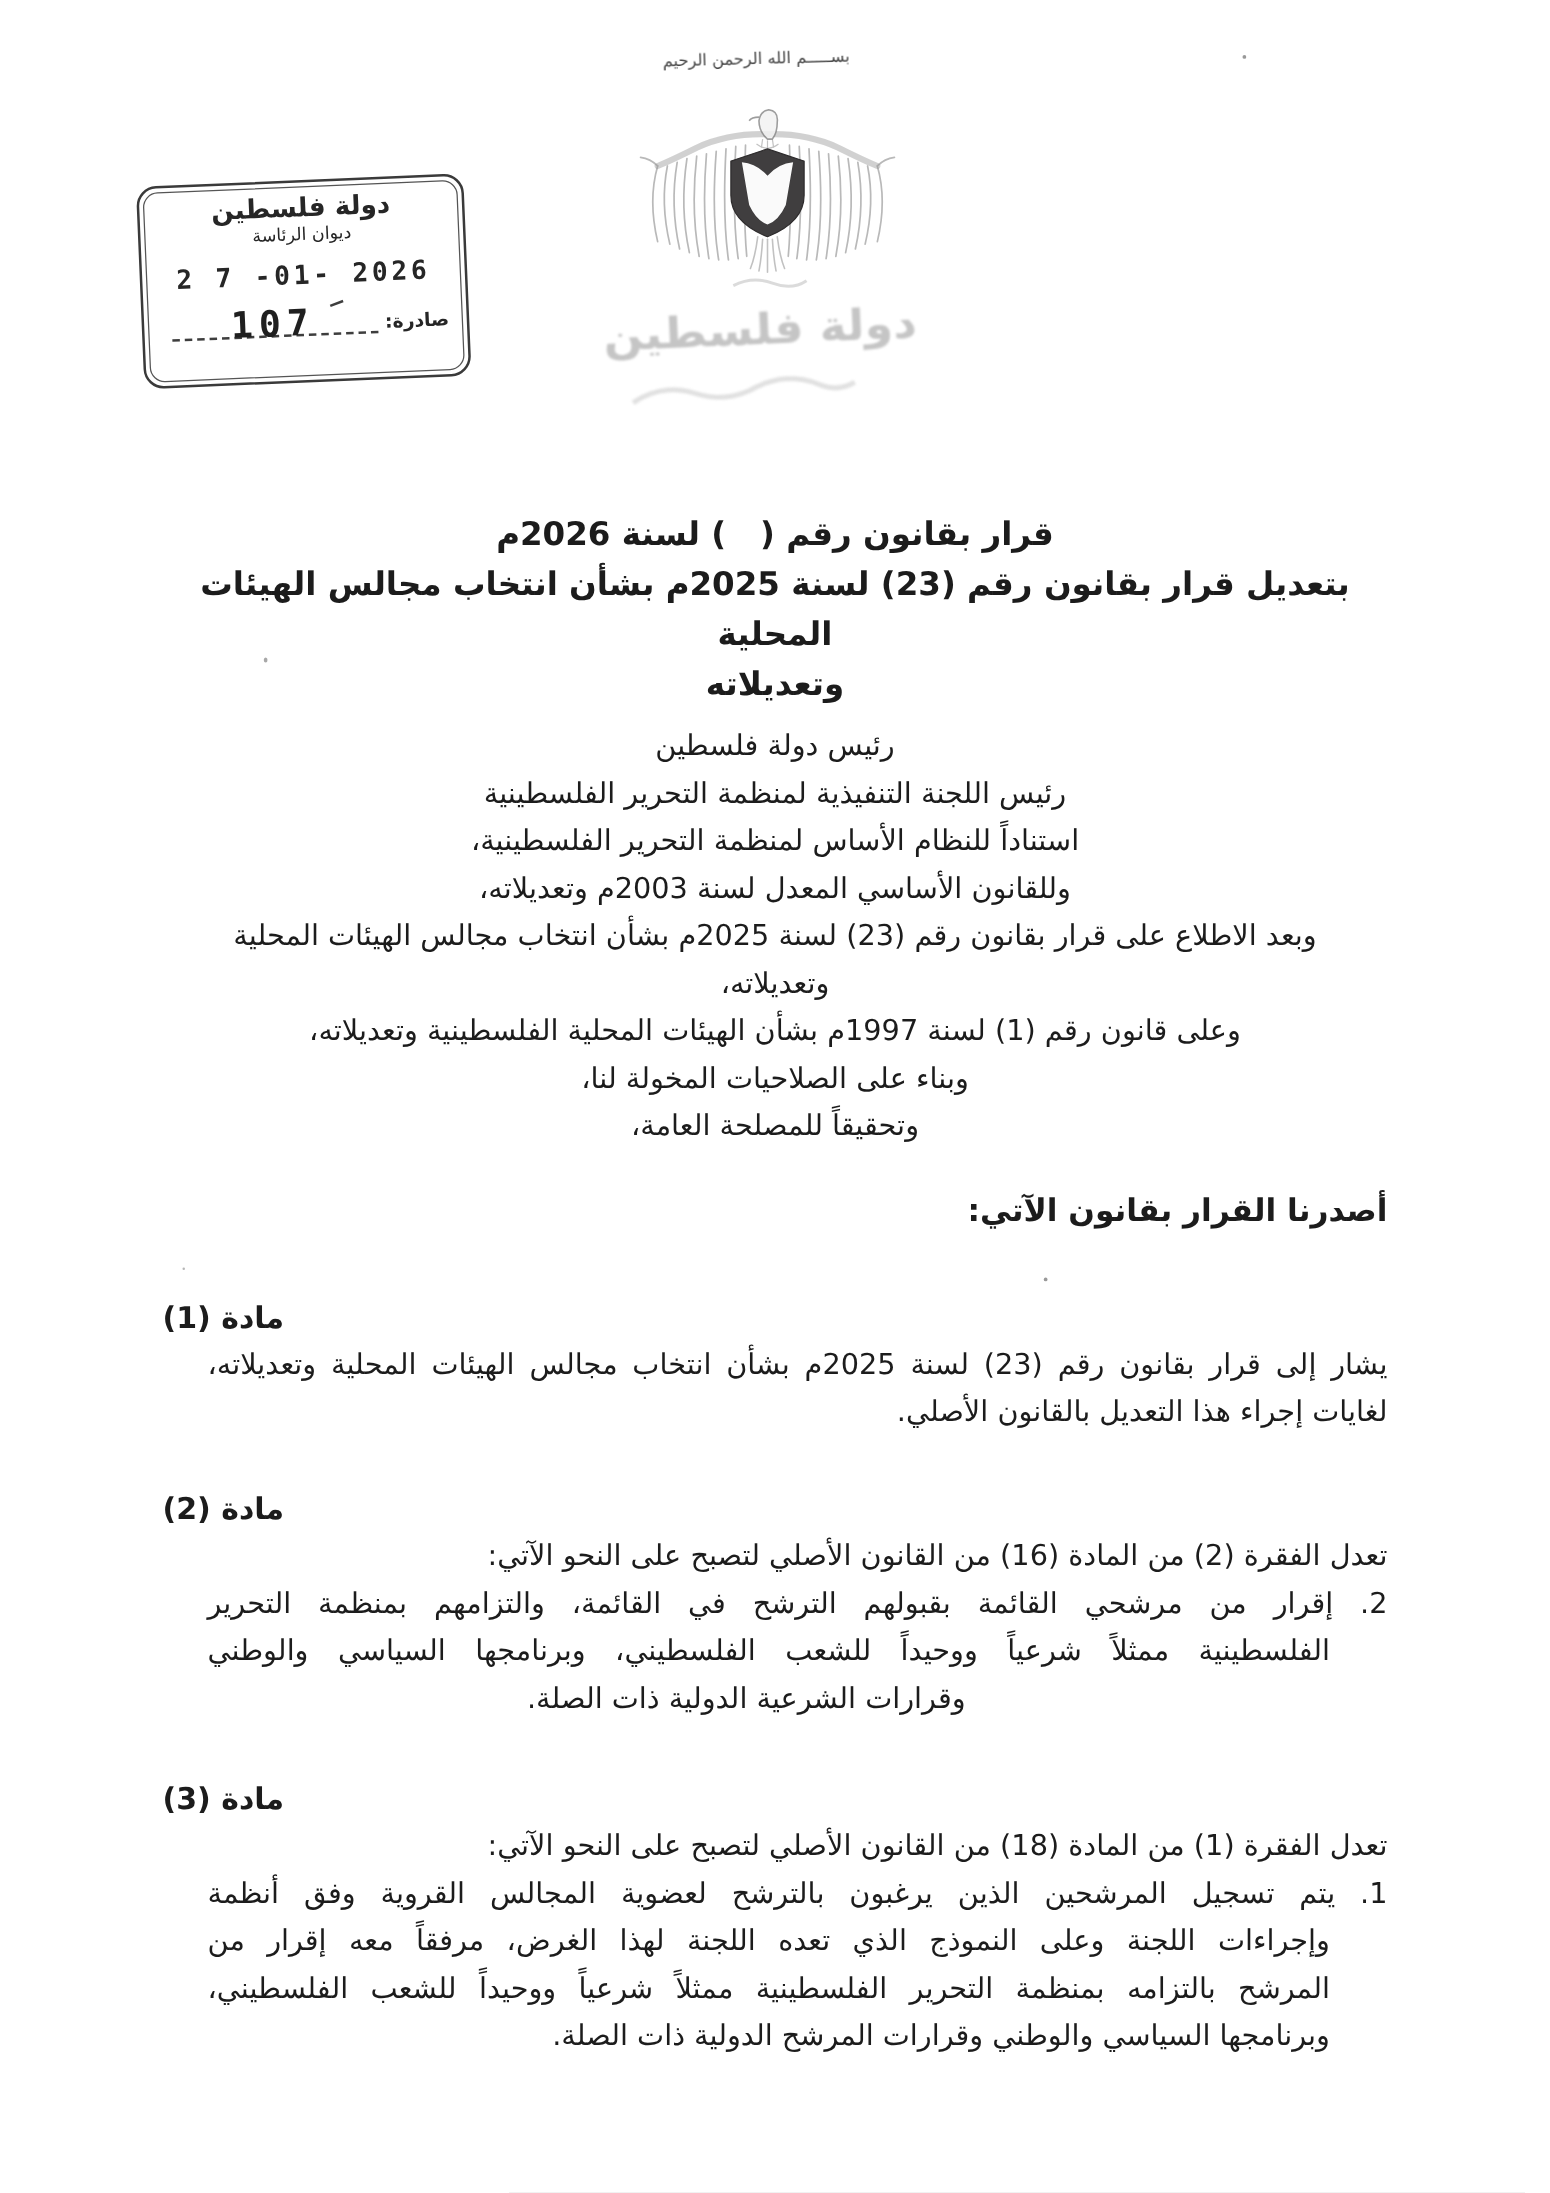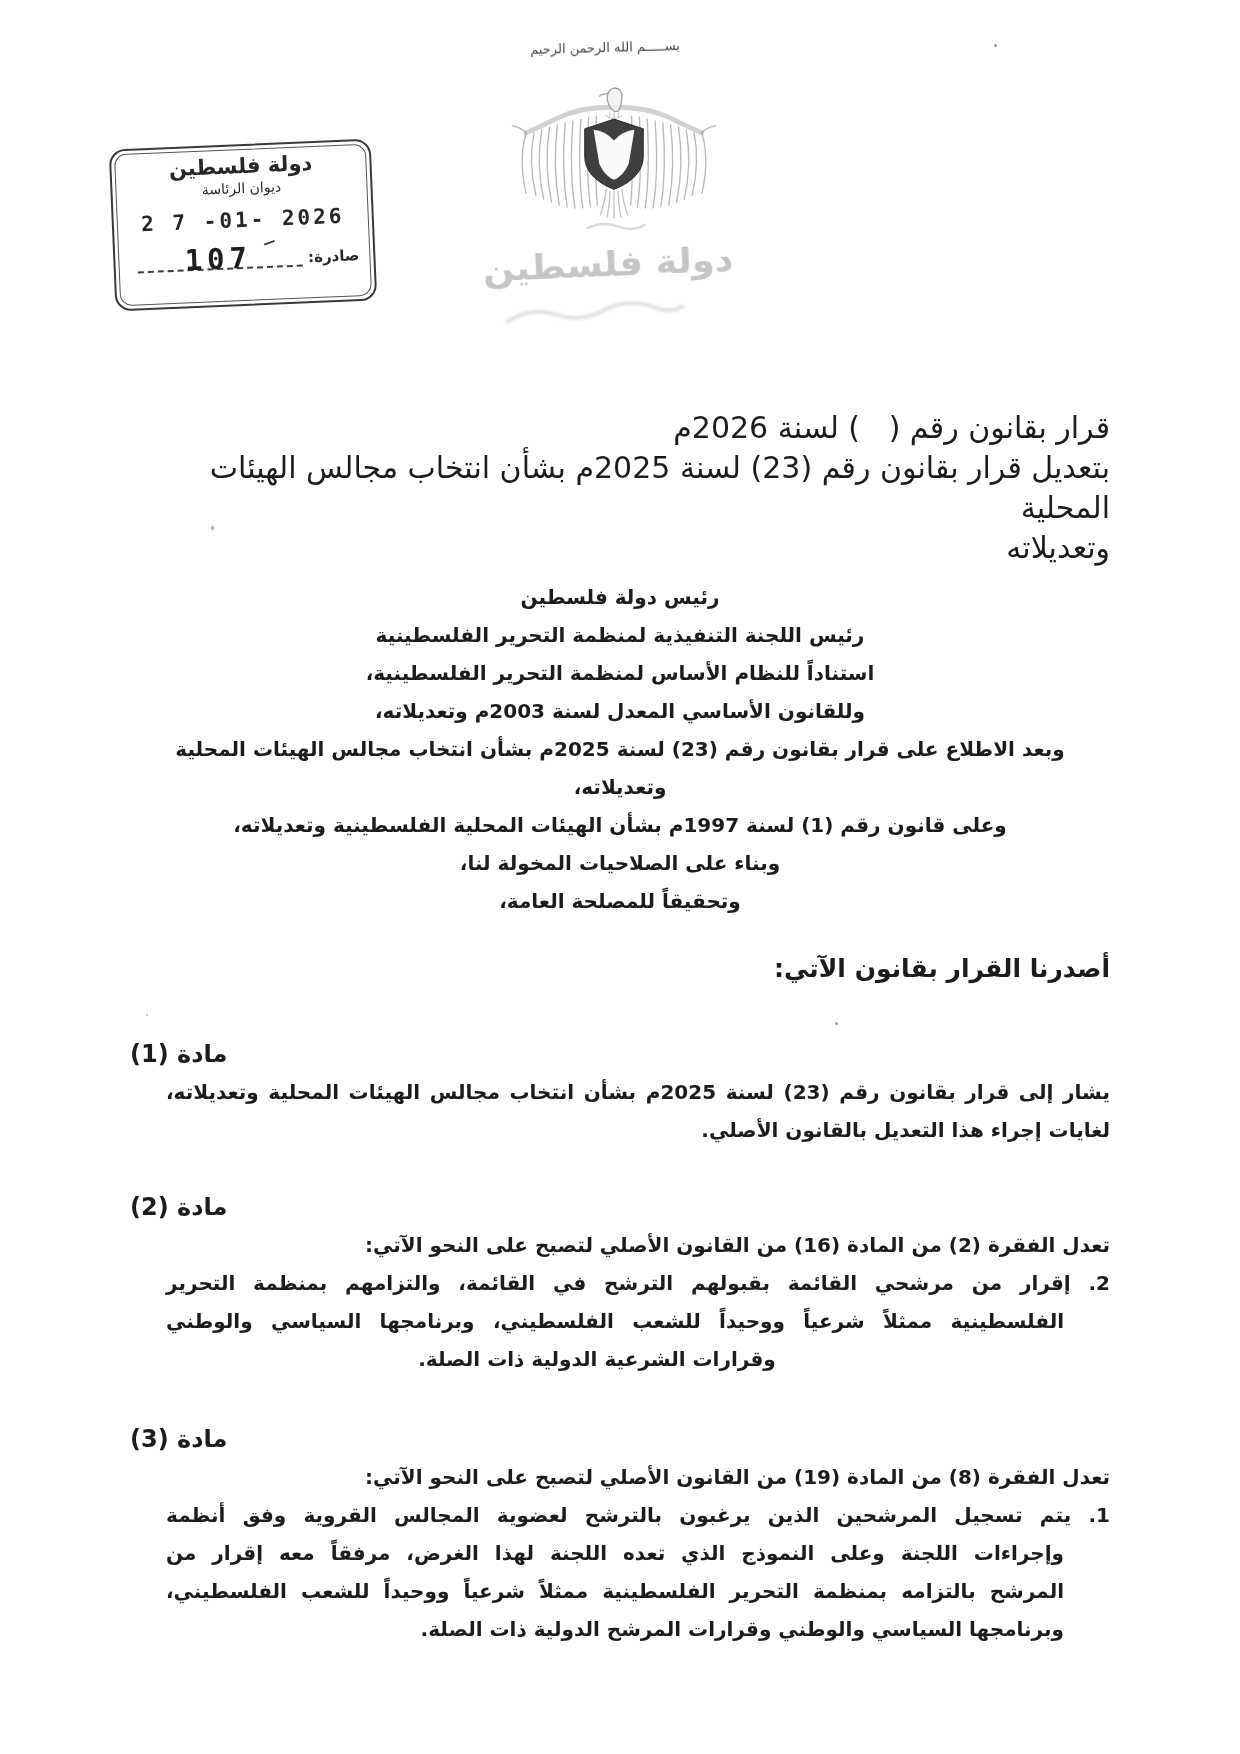--- a/index.html
+++ b/index.html
@@ -3,21 +3,21 @@
 <meta charset="utf-8">
 <style>
   html,body{margin:0;padding:0;background:#e8e8e8;}
   .page{
     position:relative;width:1240px;height:1754px;background:#ffffff;
     font-family:"DejaVu Sans",sans-serif;direction:rtl;color:#1c1c1c;
     overflow:hidden;margin:0 auto;
   }
   .abs{position:absolute;}
   .block{position:absolute;right:130px;width:980px;}
-  .line{font-size:20px;line-height:38px;font-weight:bold;}
+  .line{font-size:23px;line-height:38px;}
   .j{text-align:justify;text-align-last:justify;margin-left:36px;}
   .r{text-align:right;}
   .c{text-align:center;}
   
   .bismillah{
     left:510px;top:40px;width:190px;text-align:center;
     font-size:13px;color:#454545;transform:rotate(-1.5deg);
     letter-spacing:.5px;filter:blur(.2px);direction:rtl;
   }
   
@@ -42,21 +42,21 @@
   .stamp-date{font-family:"DejaVu Sans Mono",monospace;font-size:21px;font-weight:bold;letter-spacing:3px;margin-top:11px;direction:ltr;}
   .stamp-row{display:flex;align-items:flex-end;margin-top:9px;direction:rtl;}
   .stamp-issued{font-size:15px;font-weight:bold;white-space:nowrap;}
   .stamp-dotline{flex:1;border-bottom:2px dashed #3e3e3e;position:relative;height:26px;margin-left:8px;margin-right:6px;}
   .stamp-number{
     position:absolute;right:50px;bottom:-8px;
     font-family:"DejaVu Sans Mono",monospace;font-size:29px;font-weight:bold;letter-spacing:5px;color:#1f1f1f;direction:ltr;
   }
   .stamp-tick{position:absolute;right:28px;bottom:22px;width:11px;height:7px;border-bottom:2px solid #3e3e3e;transform:rotate(-18deg);}
   
-  .title-block{top:408px;text-align:right;font-weight:normal;font-size:30px;line-height:40px;}
+  .title-block{top:408px;text-align:center;font-weight:bold;font-size:26px;line-height:40px;}
   
   .preamble{top:578px;text-align:center;}
   .issuance{top:950px;text-align:right;font-weight:bold;font-size:25px;line-height:38px;}
   .art-heading{text-align:left;font-weight:bold;font-size:24px;line-height:38px;}
   .a1{top:1035px;}
   .a2{top:1188px;}
   .a3{top:1420px;}
   .item{position:relative;padding-right:46px;}
   .item .first{text-indent:-46px;}
   
@@ -178,21 +178,21 @@
     <div class="line r">تعدل الفقرة (2) من المادة (16) من القانون الأصلي لتصبح على النحو الآتي:</div>
     <div class="item">
       <div class="line j first">2. إقرار من مرشحي القائمة بقبولهم الترشح في القائمة، والتزامهم بمنظمة التحرير</div>
       <div class="line j">الفلسطينية ممثلاً شرعياً ووحيداً للشعب الفلسطيني، وبرنامجها السياسي والوطني</div>
       <div class="line c">وقرارات الشرعية الدولية ذات الصلة.</div>
     </div>
   </div>
 
   <div class="block a3">
     <div class="art-heading">مادة (3)</div>
-    <div class="line r">تعدل الفقرة (8) من المادة (19) من القانون الأصلي لتصبح على النحو الآتي:</div>
+    <div class="line r">تعدل الفقرة (1) من المادة (18) من القانون الأصلي لتصبح على النحو الآتي:</div>
     <div class="item">
       <div class="line j first">1. يتم تسجيل المرشحين الذين يرغبون بالترشح لعضوية المجالس القروية وفق أنظمة</div>
       <div class="line j">وإجراءات اللجنة وعلى النموذج الذي تعده اللجنة لهذا الغرض، مرفقاً معه إقرار من</div>
       <div class="line j">المرشح بالتزامه بمنظمة التحرير الفلسطينية ممثلاً شرعياً ووحيداً للشعب الفلسطيني،</div>
       <div class="line r">وبرنامجها السياسي والوطني وقرارات المرشح الدولية ذات الصلة.</div>
     </div>
   </div>
 
 </div>
 

